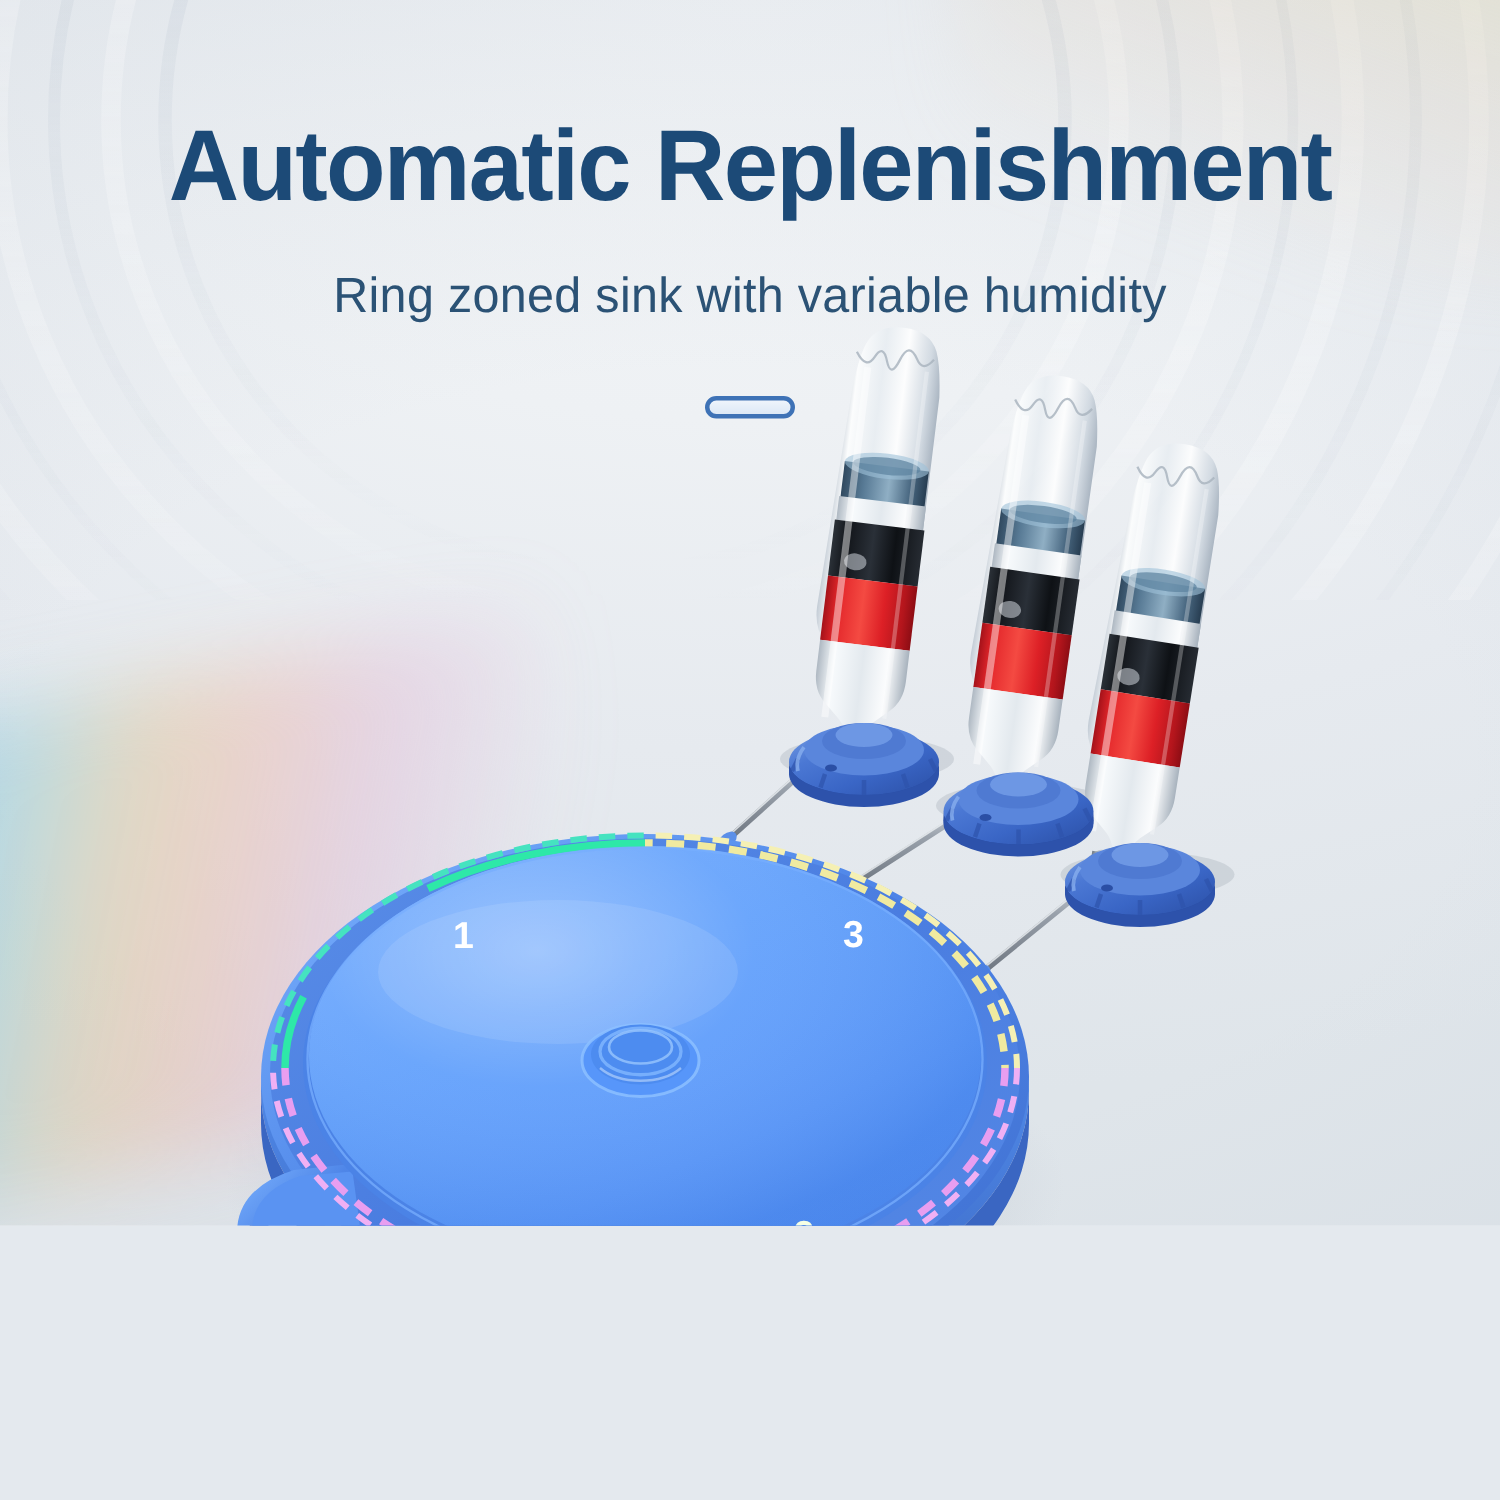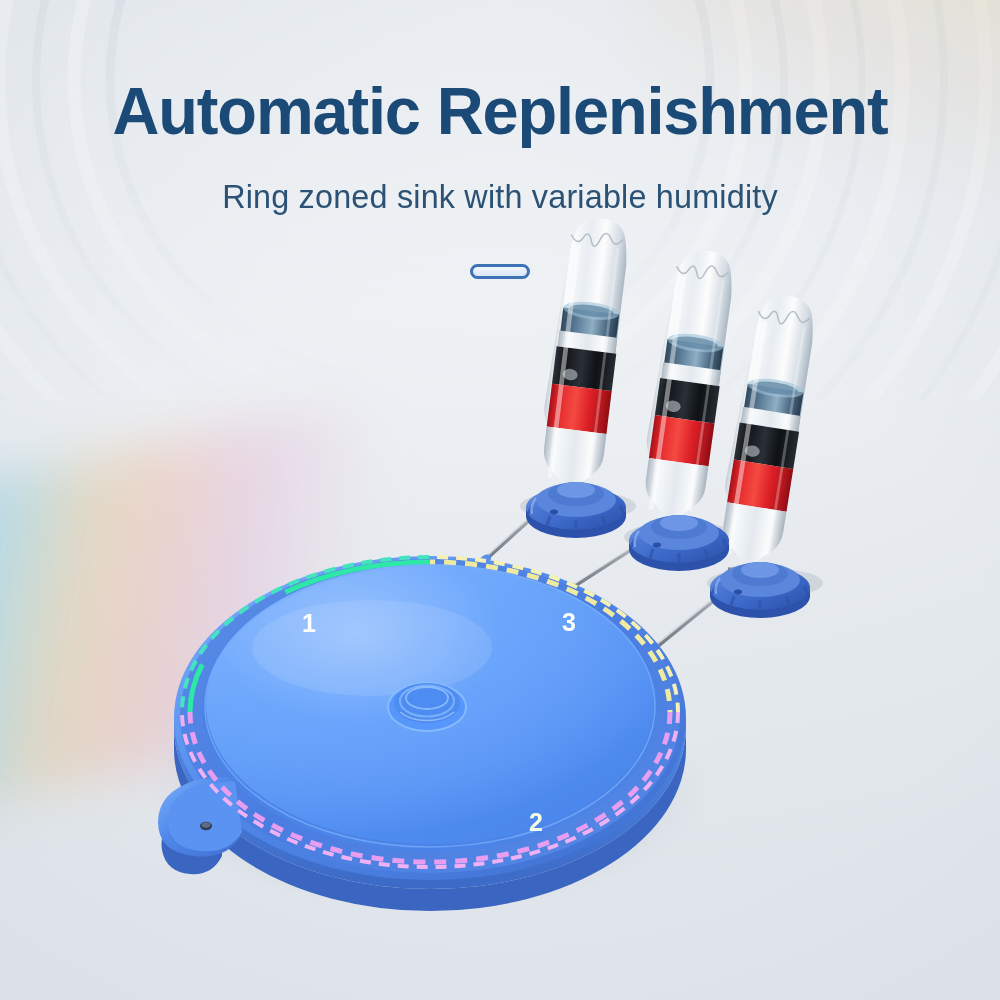--- a/index.html
+++ b/index.html
@@ -1,21 +1,21 @@
 <!DOCTYPE html>
 <html><head>
 <meta charset="utf-8">
 <style>
   html,body{margin:0;padding:0;}
   body{
     width:1000px;height:1000px;overflow:hidden;
     font-family:"Liberation Sans","DejaVu Sans",sans-serif;
     background:#e4e9ee;
   }
-  #stage{position:relative;width:1000px;height:1000px;overflow:hidden;}
+  #stage{position:relative;width:1000px;height:817px;overflow:hidden;}
 
   
   .bg-base{
     position:absolute;inset:0;
     background:
       radial-gradient(130% 90% at 50% 0%, #f4f6f8 0%, #eef1f4 38%, #e6eaef 68%, #dfe5ea 100%);
   }
   .bg-arcs{position:absolute;left:-60px;top:-220px;width:1120px;height:620px;opacity:.85;}
   .bg-prism-left{
     position:absolute;left:-170px;top:455px;width:560px;height:320px;

